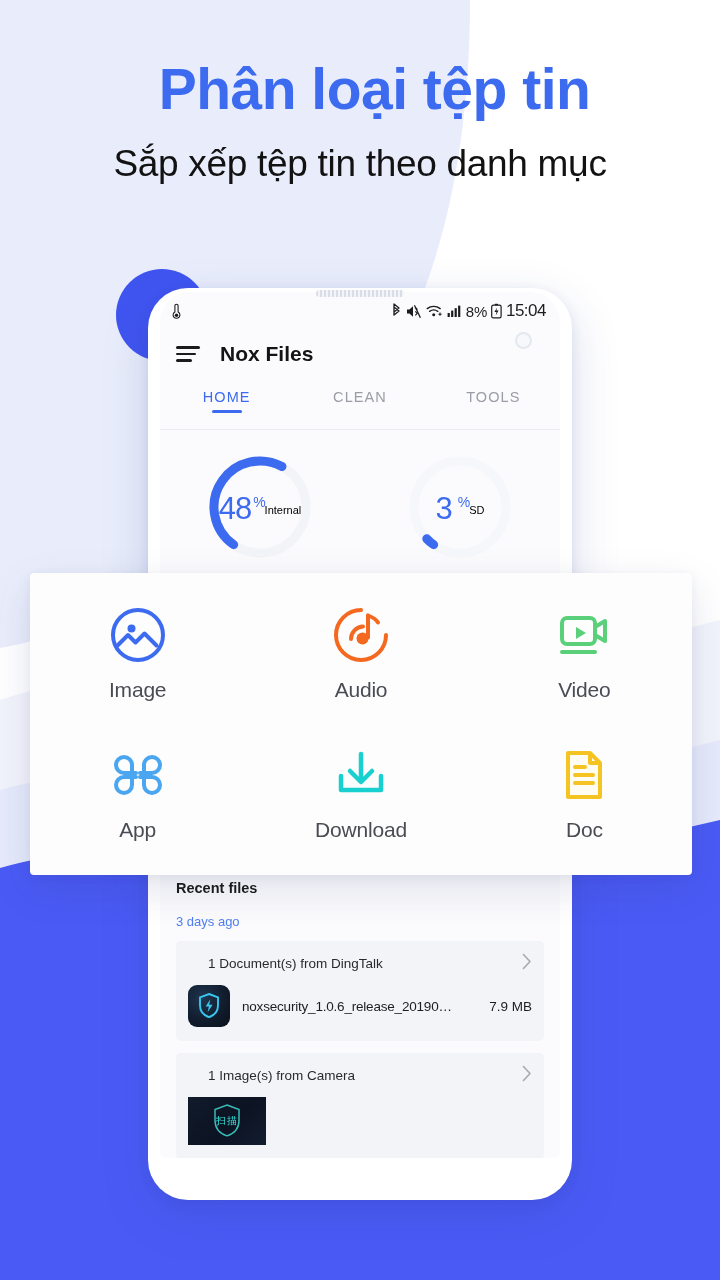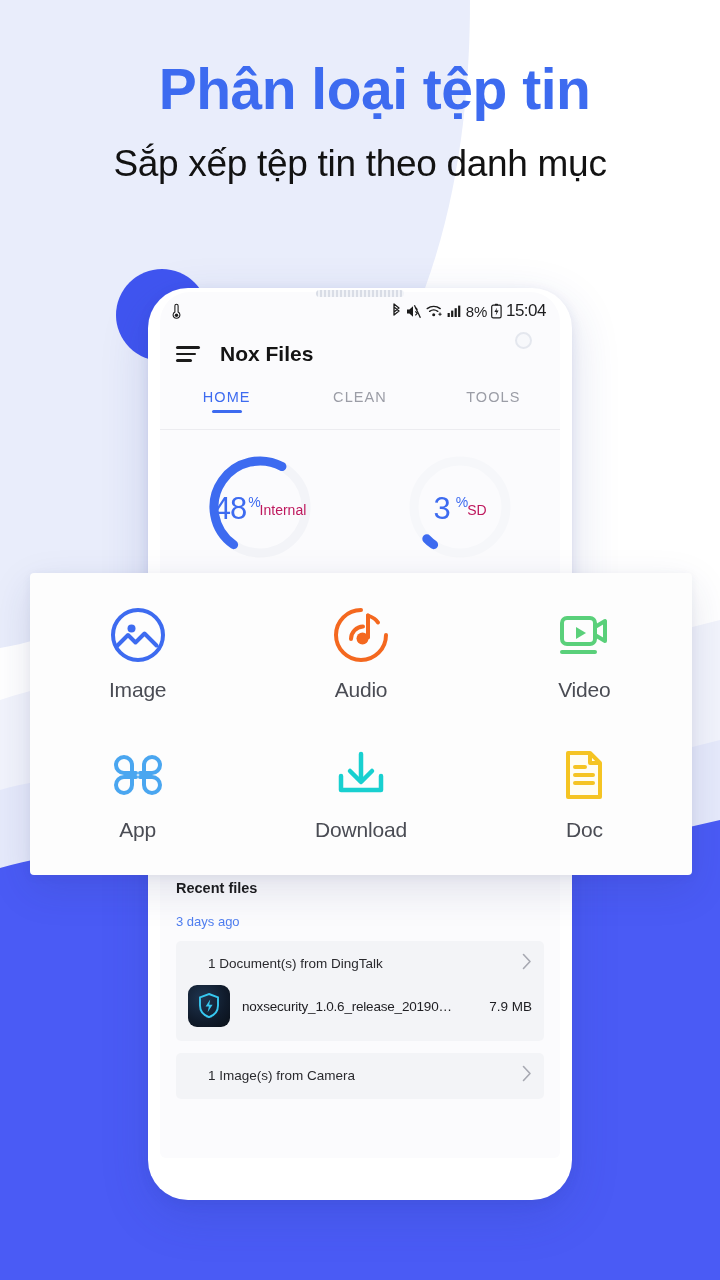--- a/index.html
+++ b/index.html
@@ -90,21 +90,21 @@
   .gauge-col { flex:1; display:flex; flex-direction:column; align-items:center; }
   .gauge { position:relative; width:110px; height:110px; }
   .gauge-label {
     position:absolute; inset:0; display:flex; flex-direction:row;
     align-items:center; justify-content:center; padding-top:4px;
   }
   .g-num { font-size:31px; color:#3d6bf0; font-weight:normal; letter-spacing:-1px;
            display:flex; align-items:flex-start; }
   .g-pct { font-size:14px; margin-left:2px; margin-top:3px; }
   .g-pct.spaced { margin-left:6px; }
-  .g-name { font-size:14px; color:#be185d; margin-top:1px; }
+  .g-name { font-size:11px; color:#000000; margin-top:1px; }
   .g-size { font-size:13.5px; color:#3d6bf0; margin-top:9px; letter-spacing:-0.2px; }
 
   
   .recent { padding:16px 16px 0 16px; }
   .recent-title { font-size:14.5px; font-weight:bold; color:#1b1b1b; }
   .recent-date { font-size:13px; color:#4f7ef0; margin-top:18px; }
   .recent-group {
     margin-top:12px; background:#f3f4f7; border-radius:5px; padding:12px 12px 14px 12px;
   }
   .rg-head { display:flex; align-items:center;margin-left:20px; }
@@ -295,20 +295,28 @@
 
       <div class="recent-group">
         <div class="rg-head">
           <span class="rg-title">1 Image(s) from Camera</span>
           <span class="rg-chev">
             <svg width="10" height="17" viewBox="0 0 10 17">
                 <path d="M1.5 1.5L8 8.5l-6.5 7" fill="none" stroke="#a7a9b2" stroke-width="1.6" stroke-linecap="round" stroke-linejoin="round"></path>
               </svg>
           </span>
         </div>
+        <div class="rg-row">
+          <span class="thumb-img">
+            <svg width="40" height="42" viewBox="0 0 40 42" style="position:absolute">
+              <path d="M20 5l12 4.5v11c0 8-5.4 13.2-12 15.4-6.6-2.2-12-7.4-12-15.4v-11z" fill="none" stroke="#3fd9d0" stroke-width="1.5" opacity="0.85"></path>
+            </svg>
+            <span class="cn">扫描</span>
+          </span>
+        </div>
       </div>
     </div>
 
   </div>
 </div>
 
 <div class="cat-card">
 
   <div class="cat-row">
 

